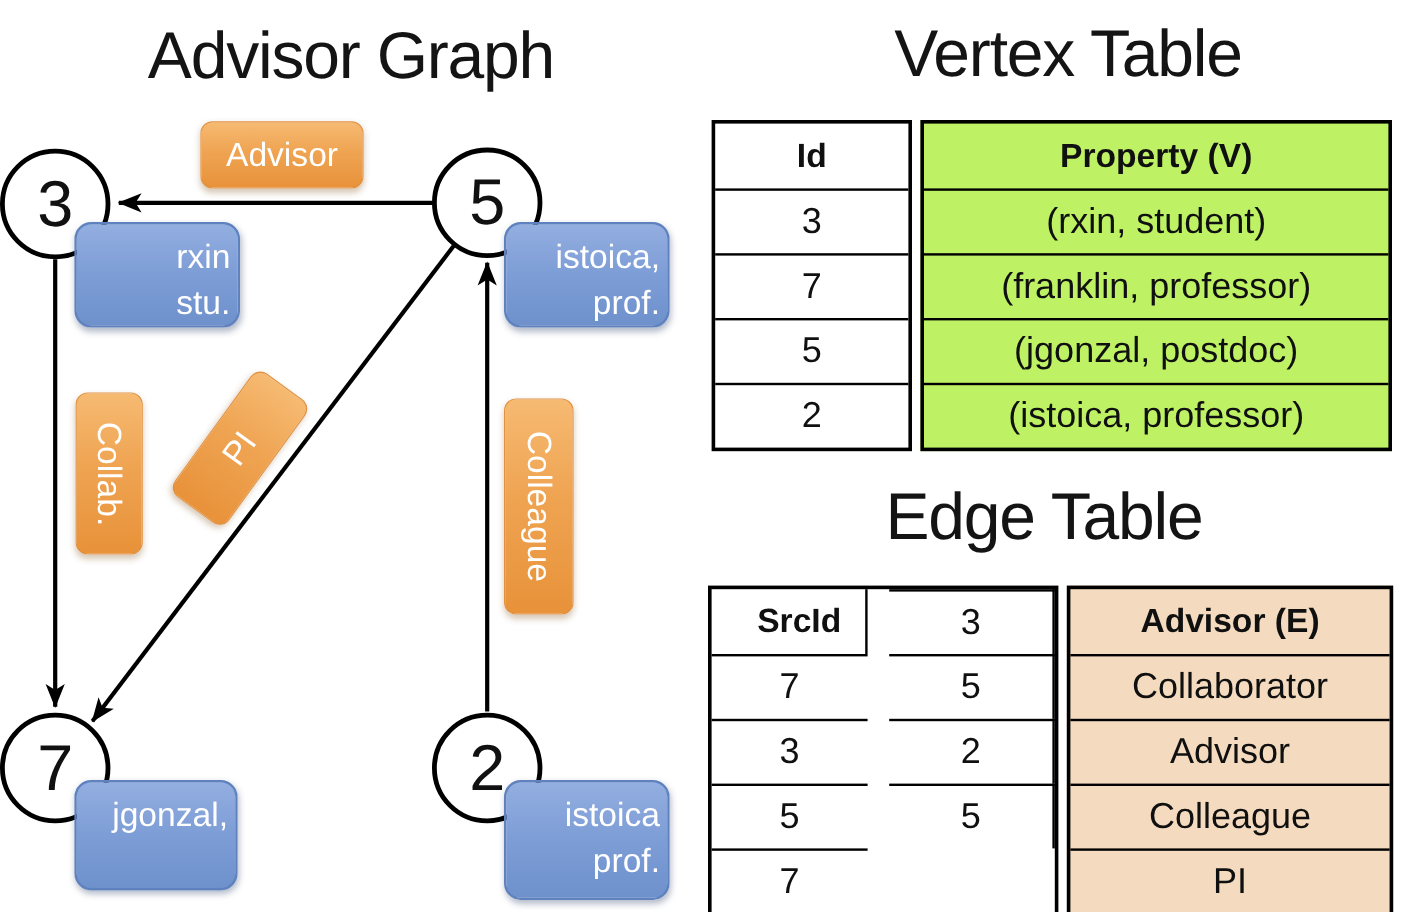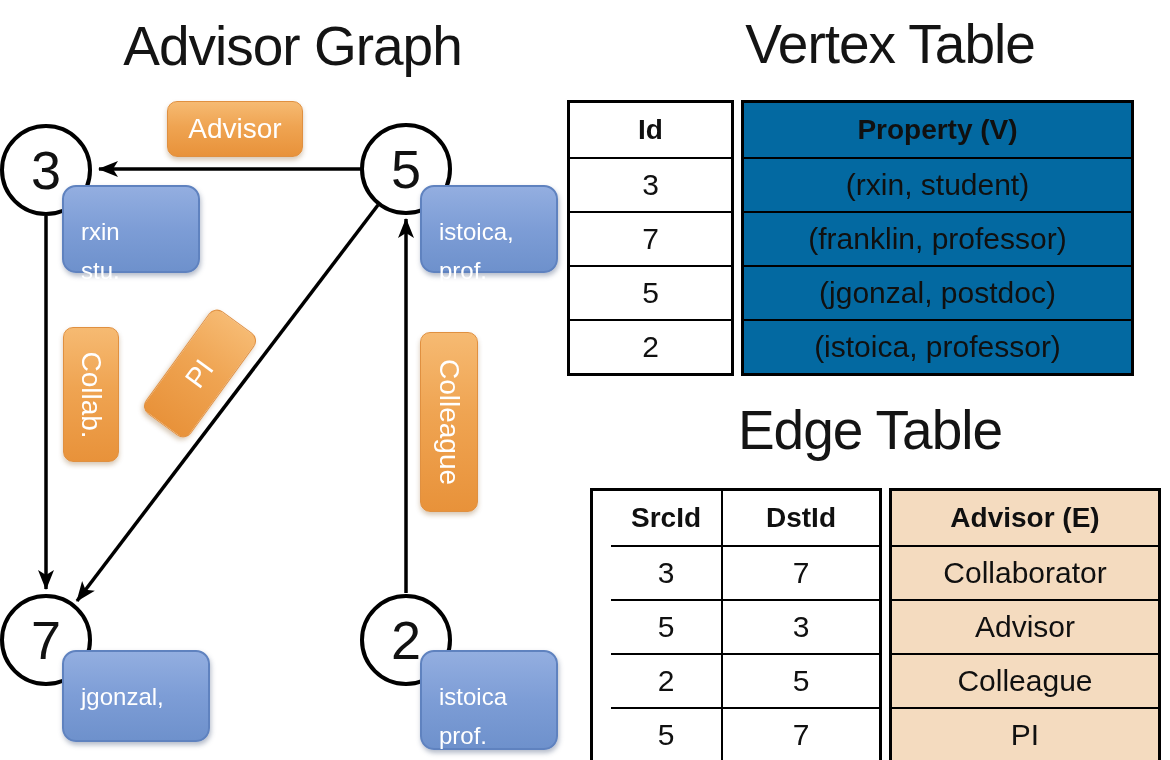--- a/index.html
+++ b/index.html
@@ -30,25 +30,25 @@
   .node-5{left:360px;top:123px;}
   .node-7{left:0px;top:594px;}
   .node-2{left:360px;top:594px;}
 
   
   .vprop{
     position:absolute;z-index:3;box-sizing:border-box;
     background:linear-gradient(180deg,#93AEE0 0%,#7D9DD6 50%,#6E91CC 100%);
     border:2px solid #5F82BF;border-radius:14px;
     box-shadow:1px 3px 5px rgba(40,60,100,0.35);
-    color:#fff;font-size:24px;line-height:39px;padding:25px 6px 0 17px;
+    color:#fff;font-size:28px;line-height:39px;padding:7px 6px 0 17px;text-align:right;
   }
   .vprop-3{left:62px;top:185px;width:138px;height:88px;}
   .vprop-5{left:420px;top:185px;width:138px;height:88px;}
-  .vprop-7{left:62px;top:650px;width:148px;height:92px;}
+  .vprop-7{left:62px;top:650px;width:136px;height:92px;}
   .vprop-2{left:420px;top:650px;width:138px;height:100px;}
 
   
   .eprop{
     position:absolute;z-index:3;box-sizing:border-box;
     background:linear-gradient(180deg,#F6BA72 0%,#EFA452 45%,#E8923A 100%);
     border:1px solid #E09040;border-radius:10px;
     box-shadow:0 3px 5px rgba(120,70,10,0.3);
     color:#fff;font-size:28px;
   }
@@ -56,31 +56,31 @@
   .eprop-advisor{left:167px;top:101px;width:136px;height:56px;
     display:flex;align-items:center;justify-content:center;}
   .eprop-collab{left:63px;top:327px;width:56px;height:135px;}
   .eprop-colleague{left:420px;top:332px;width:58px;height:180px;}
   .eprop-pi{left:172px;top:310px;width:56px;height:127px;transform:rotate(36deg);}
   .rot-cw{transform:translate(-50%,-50%) rotate(90deg);}
   .rot-ccw{transform:translate(-50%,-50%) rotate(-90deg);}
 
   
   .tbl{position:absolute;display:flex;gap:7px;z-index:2;}
-  .vertex-tbl{left:567px;top:100px;}
+  .vertex-tbl{left:593px;top:100px;}
   .edge-tbl{left:590px;top:488px;}
   .subtbl{border:3px solid #000;background:#fff;}
   .cell{
     height:54px;box-sizing:border-box;display:flex;align-items:center;justify-content:center;
     font-size:30px;color:#101010;border-top:2.5px solid #000;
   }
   .cell.first{border-top:none;}
   .cell.hdr{font-weight:700;font-size:28px;}
   .col-id{width:161px;}
-  .col-vprop{width:387px;background:#0369a1;}
+  .col-vprop{width:387px;background:#bef264;}
   .left-edge-grid{display:grid;grid-template-columns:130px 156px;}
   .left-edge-grid .cell.src{border-right:2.5px solid #000;margin-left:18px;}
   .col-eprop{width:266px;background:#F4DBBF;}
 </style>
 </head>
 <body>
 
 <div class="canvas">
 
   <svg class="edges" width="585" height="760" viewBox="0 0 585 760">
@@ -154,21 +154,20 @@
       <div class="cell">(rxin, student)</div>
       <div class="cell">(franklin, professor)</div>
       <div class="cell">(jgonzal, postdoc)</div>
       <div class="cell">(istoica, professor)</div>
     </div>
   </div>
 
   <div class="tbl edge-tbl">
     <div class="subtbl left-edge-grid">
       <div class="cell hdr first src">SrcId</div>
-      <div class="cell hdr first">DstId</div>
       <div class="cell src">3</div>
       <div class="cell">7</div>
       <div class="cell src">5</div>
       <div class="cell">3</div>
       <div class="cell src">2</div>
       <div class="cell">5</div>
       <div class="cell src">5</div>
       <div class="cell">7</div>
     </div>
     <div class="subtbl col-eprop">

